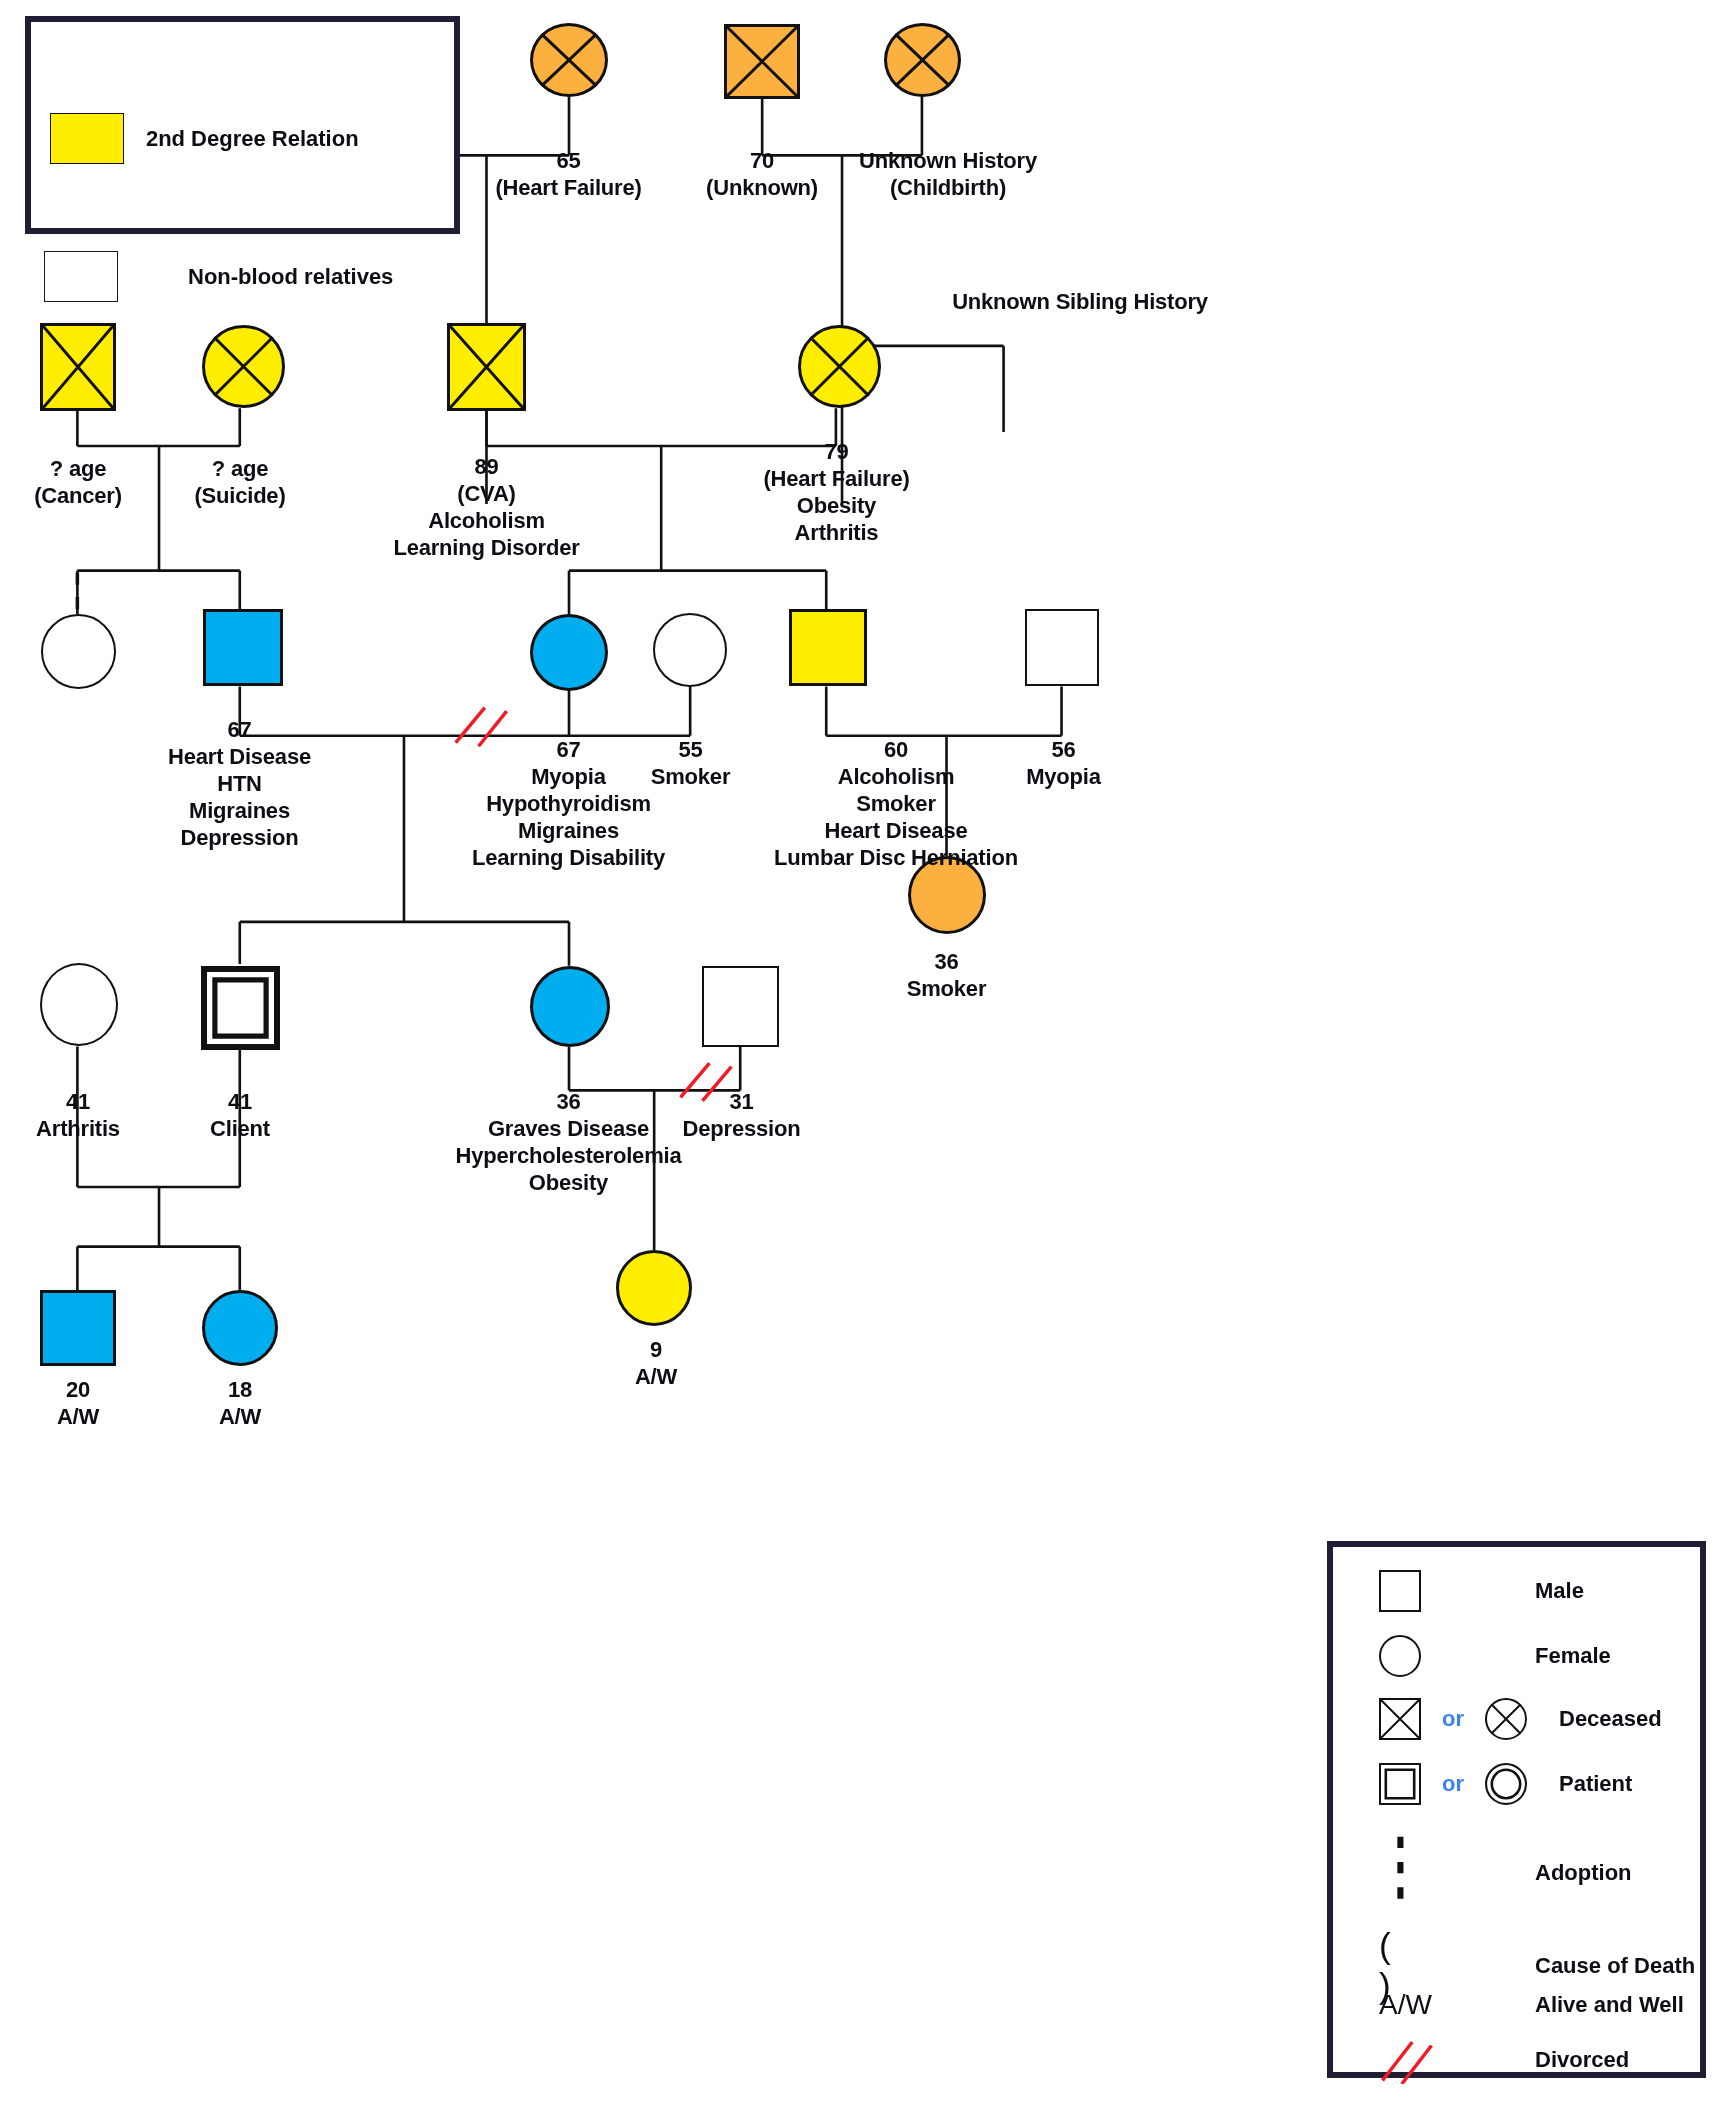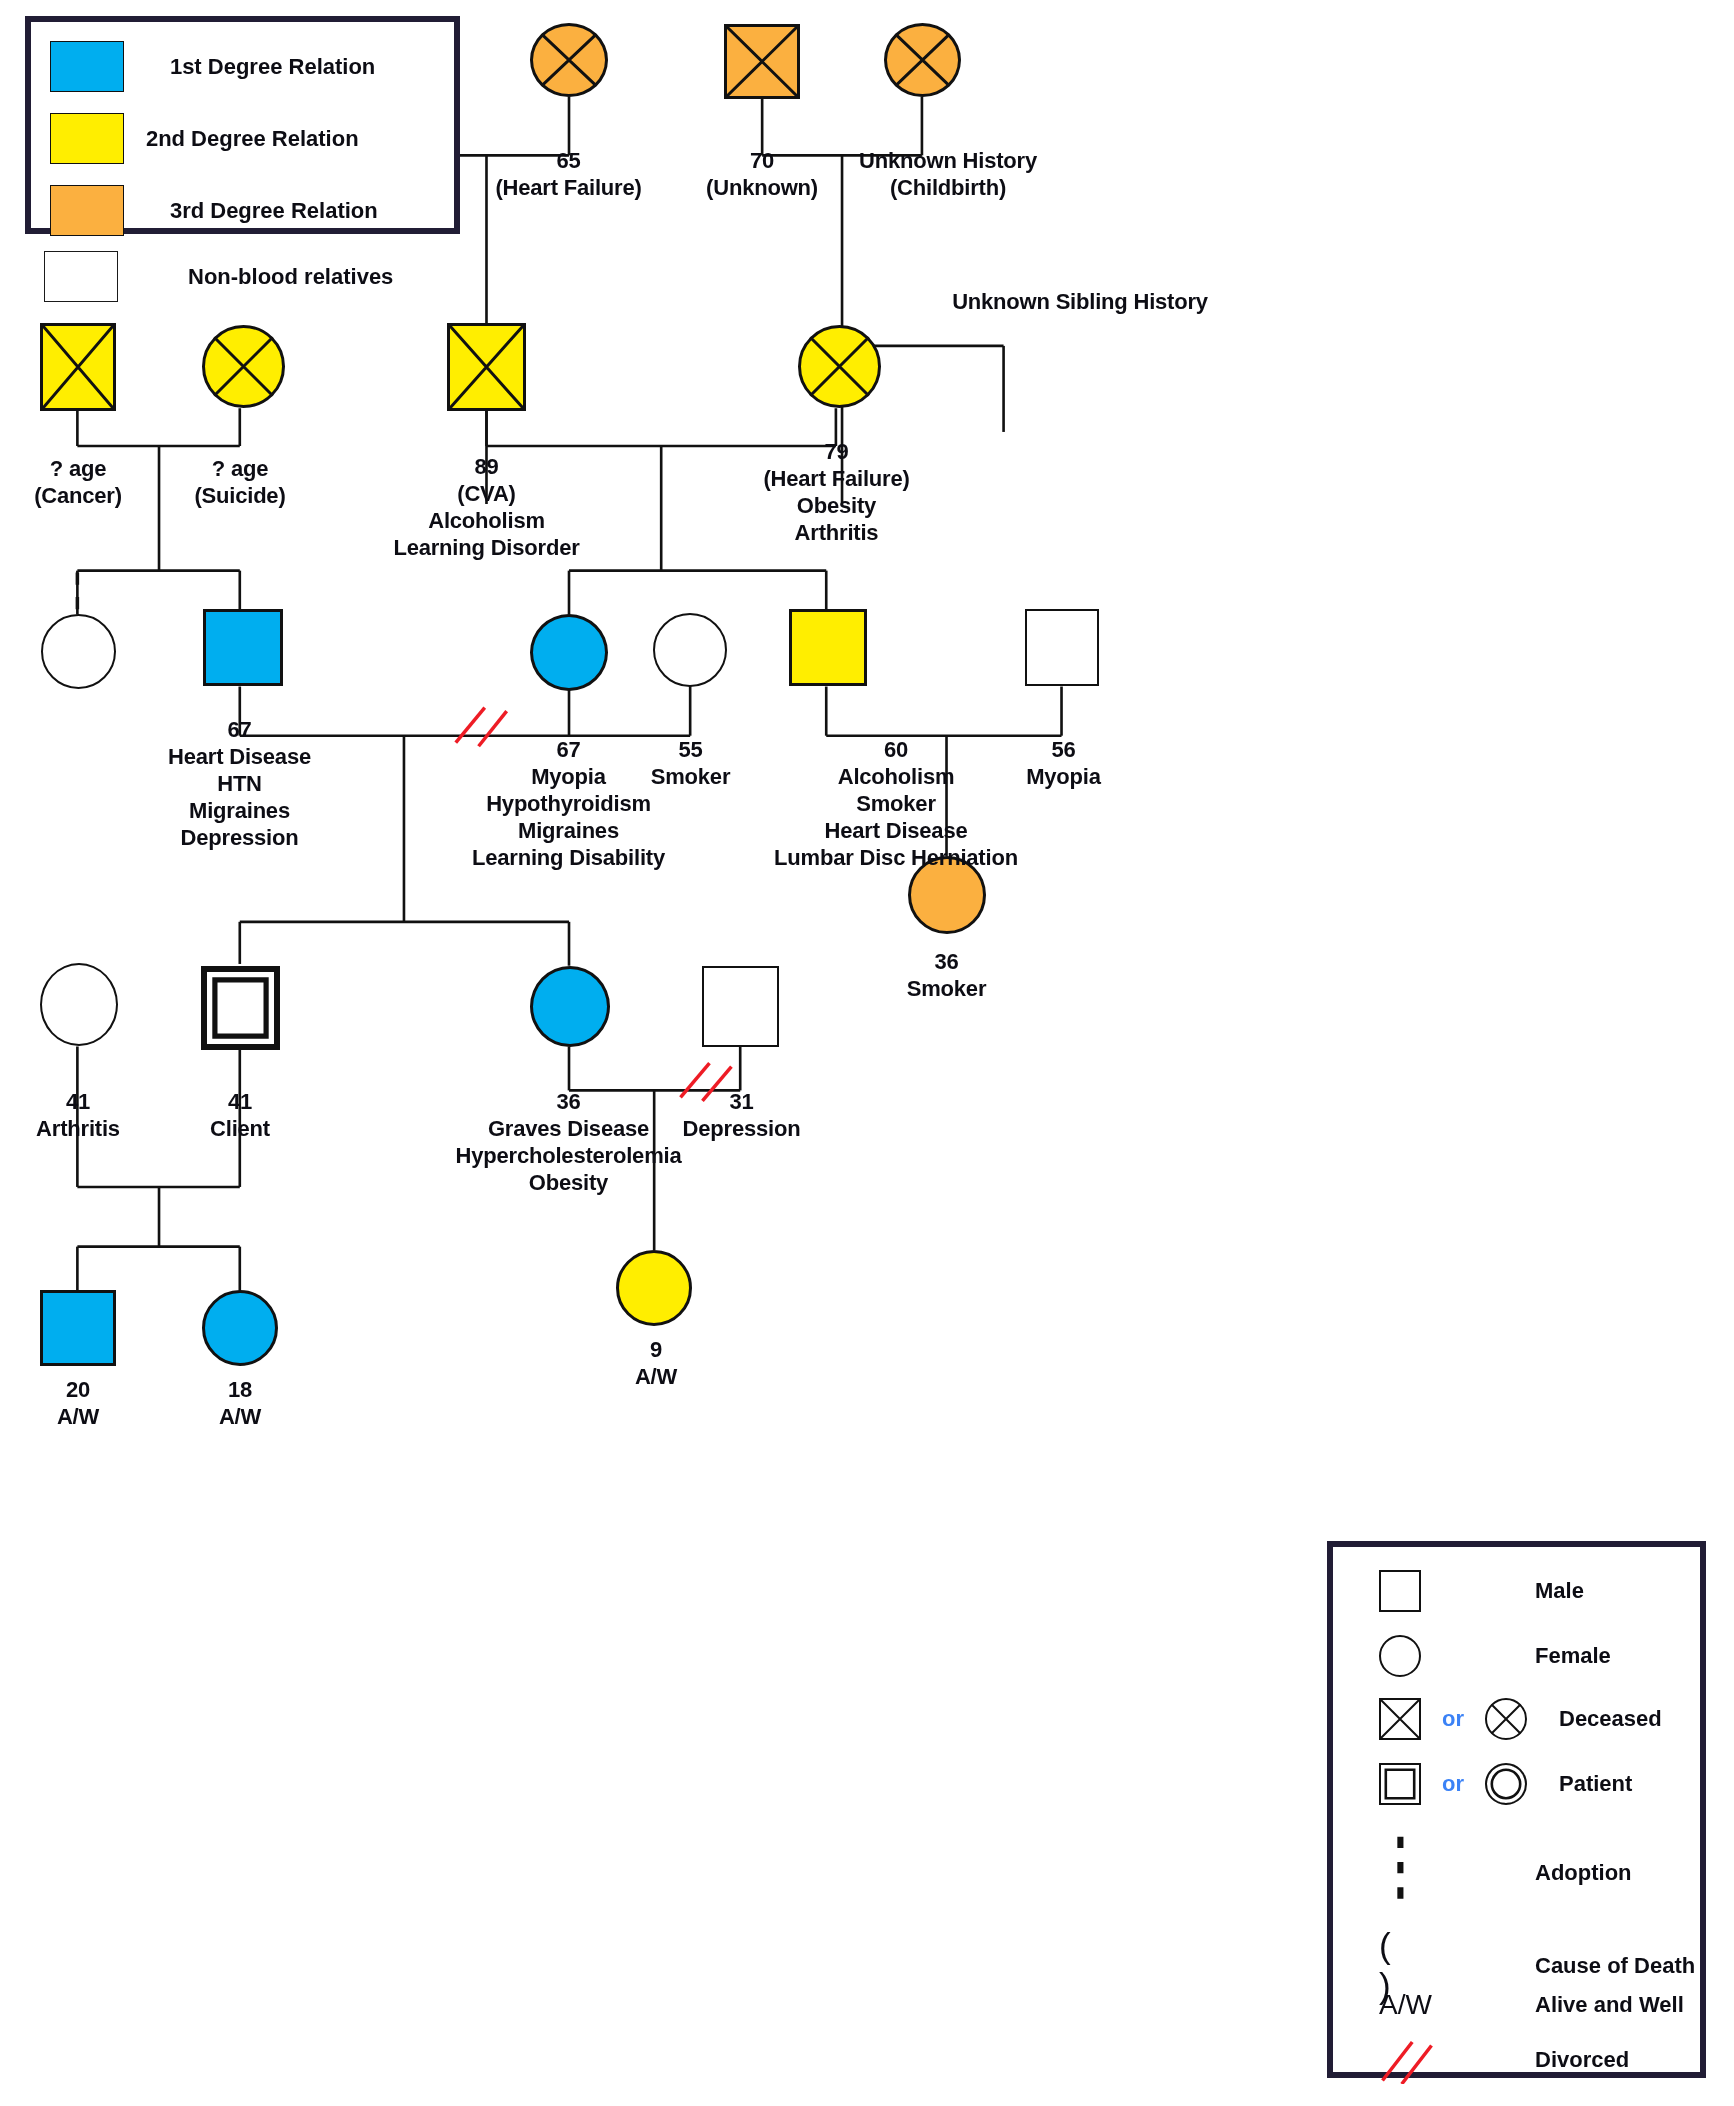--- a/index.html
+++ b/index.html
@@ -196,31 +196,23 @@
 
     <g stroke="#EE1C25" stroke-width="4" fill="none">
       <path d="M519,846 L552,806"></path>
       <path d="M545,850 L577,810"></path>
       <path d="M775,1250 L808,1211"></path>
       <path d="M800,1254 L833,1215"></path>
     </g>
   </svg>
 
   <div class="legend-box" style="left:24.6px; top:16px; width:435px; height:218px;">
-    <div class="legend-row" style="left:19.3px; top:19.3px;">
-      <div class="swatch" style="background:#00AEEF;"></div>
-      <span class="legend-label" style="margin-left:46px;">1st Degree Relation</span>
-    </div>
     <div class="legend-row" style="left:19.3px; top:91px;">
       <div class="swatch" style="background:#FFEE00;"></div>
       <span class="legend-label" style="margin-left:22px;">2nd Degree Relation</span>
-    </div>
-    <div class="legend-row" style="left:19.3px; top:163px;">
-      <div class="swatch" style="background:#FBB040;"></div>
-      <span class="legend-label" style="margin-left:46px;">3rd Degree Relation</span>
     </div>
   </div>
 
   <div class="legend-row" style="left:44px; top:251px; z-index:7;">
     <div class="swatch noborder" style="background:#FFFFFF;"></div>
     <span class="legend-label" style="margin-left:70px;">Non-blood relatives</span>
   </div>
 
   <div class="node sq" style="left:366px; top:24px; width:76px; height:75px; background:#FBB040;">
     <svg class="xmark" viewBox="0 0 100 100" preserveAspectRatio="none">

